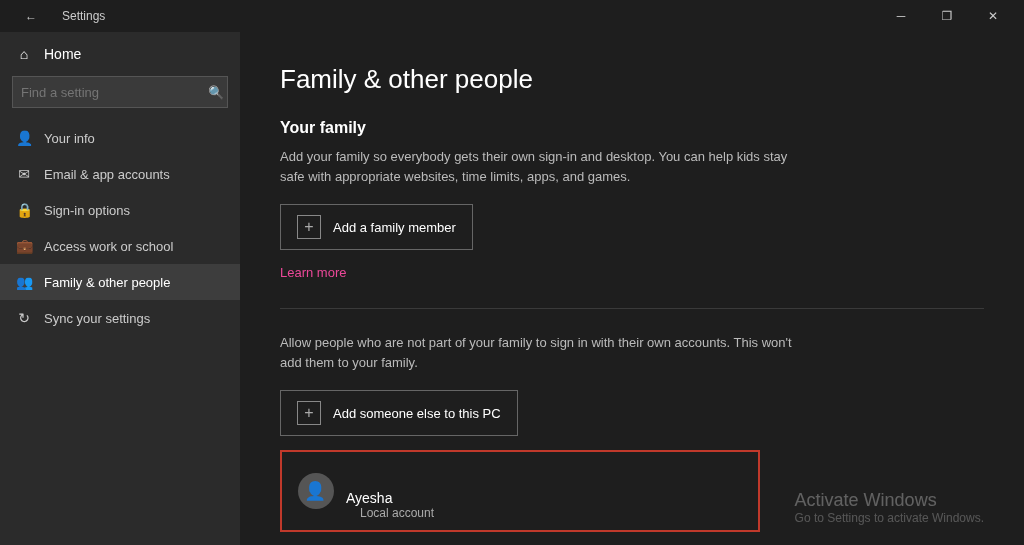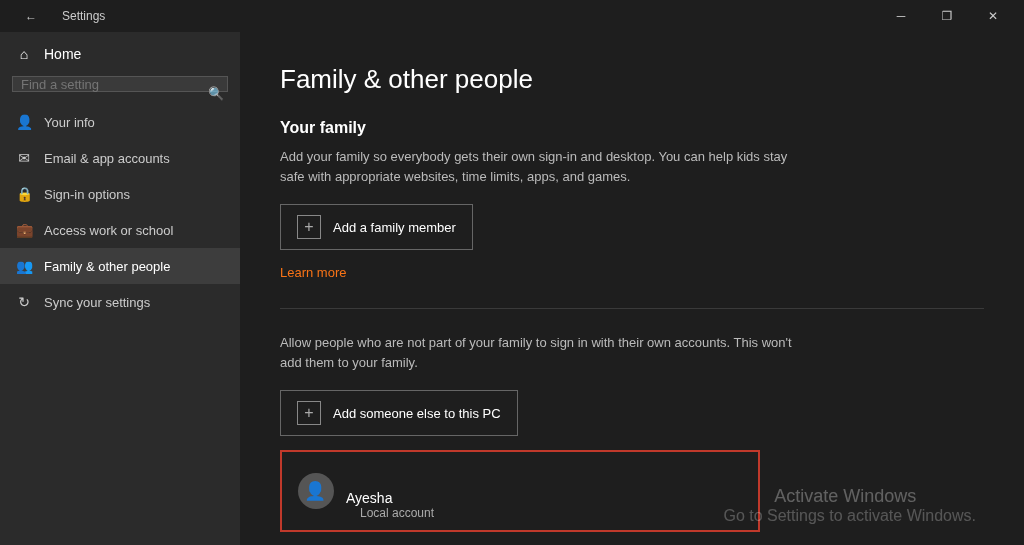--- a/index.html
+++ b/index.html
@@ -82,24 +82,24 @@
       align-items: center;
       gap: 12px;
       padding: 14px 16px;
       cursor: pointer;
       color: #fff;
     }
 
     .search-box {
       margin: 0 12px 12px 12px;
       display: flex;
-      align-items: flex-start;
+      align-items: center;
       background: #3a3a3a;
       border: 1px solid #555;
-      height: 16px;
+      height: 32px;
     }
     .search-input {
       flex: 1;
       background: none;
       border: none;
       color: #ccc;
       font-size: 13px;
       padding: 0 8px;
       outline: none;
     }
@@ -188,21 +188,21 @@
       height: 24px;
       border: 1px solid #888;
       display: flex;
       align-items: center;
       justify-content: center;
       font-size: 16px;
       color: #aaa;
     }
 
     .learn-more-link {
-      color: #f97316;
+      color: #ec4899;
       font-size: 13px;
       cursor: pointer;
       margin-bottom: 28px;
       display: inline-block;
     }
 
     .divider {
       height: 1px;
       background: #3a3a3a;
       margin-bottom: 24px;
@@ -260,32 +260,31 @@
       color: #4db8ff;
       font-size: 13px;
       cursor: pointer;
       display: block;
       margin-bottom: 20px;
     }
 
     .activate-text {
       position: absolute;
       bottom: 20px;
-      right: 48px;
-      text-align: center;
+      right: 40px;
+      text-align: left;
     }
     .activate-title {
       font-size: 18px;
       color: rgba(255,255,255,0.3);
       font-weight: 300;
     }
     .activate-desc {
-      font-size: 16px;
+      font-size: 12px;
       color: rgba(255,255,255,0.25);
-      margin-left: 9px;
     }
   </style>
 </head>
 <body>
 
 <div class="title-bar">
   <div class="title-bar-left">
     <button class="title-bar-btn title-bar-back">←</button>
     <span class="title-bar-title">Settings</span>
   </div>

